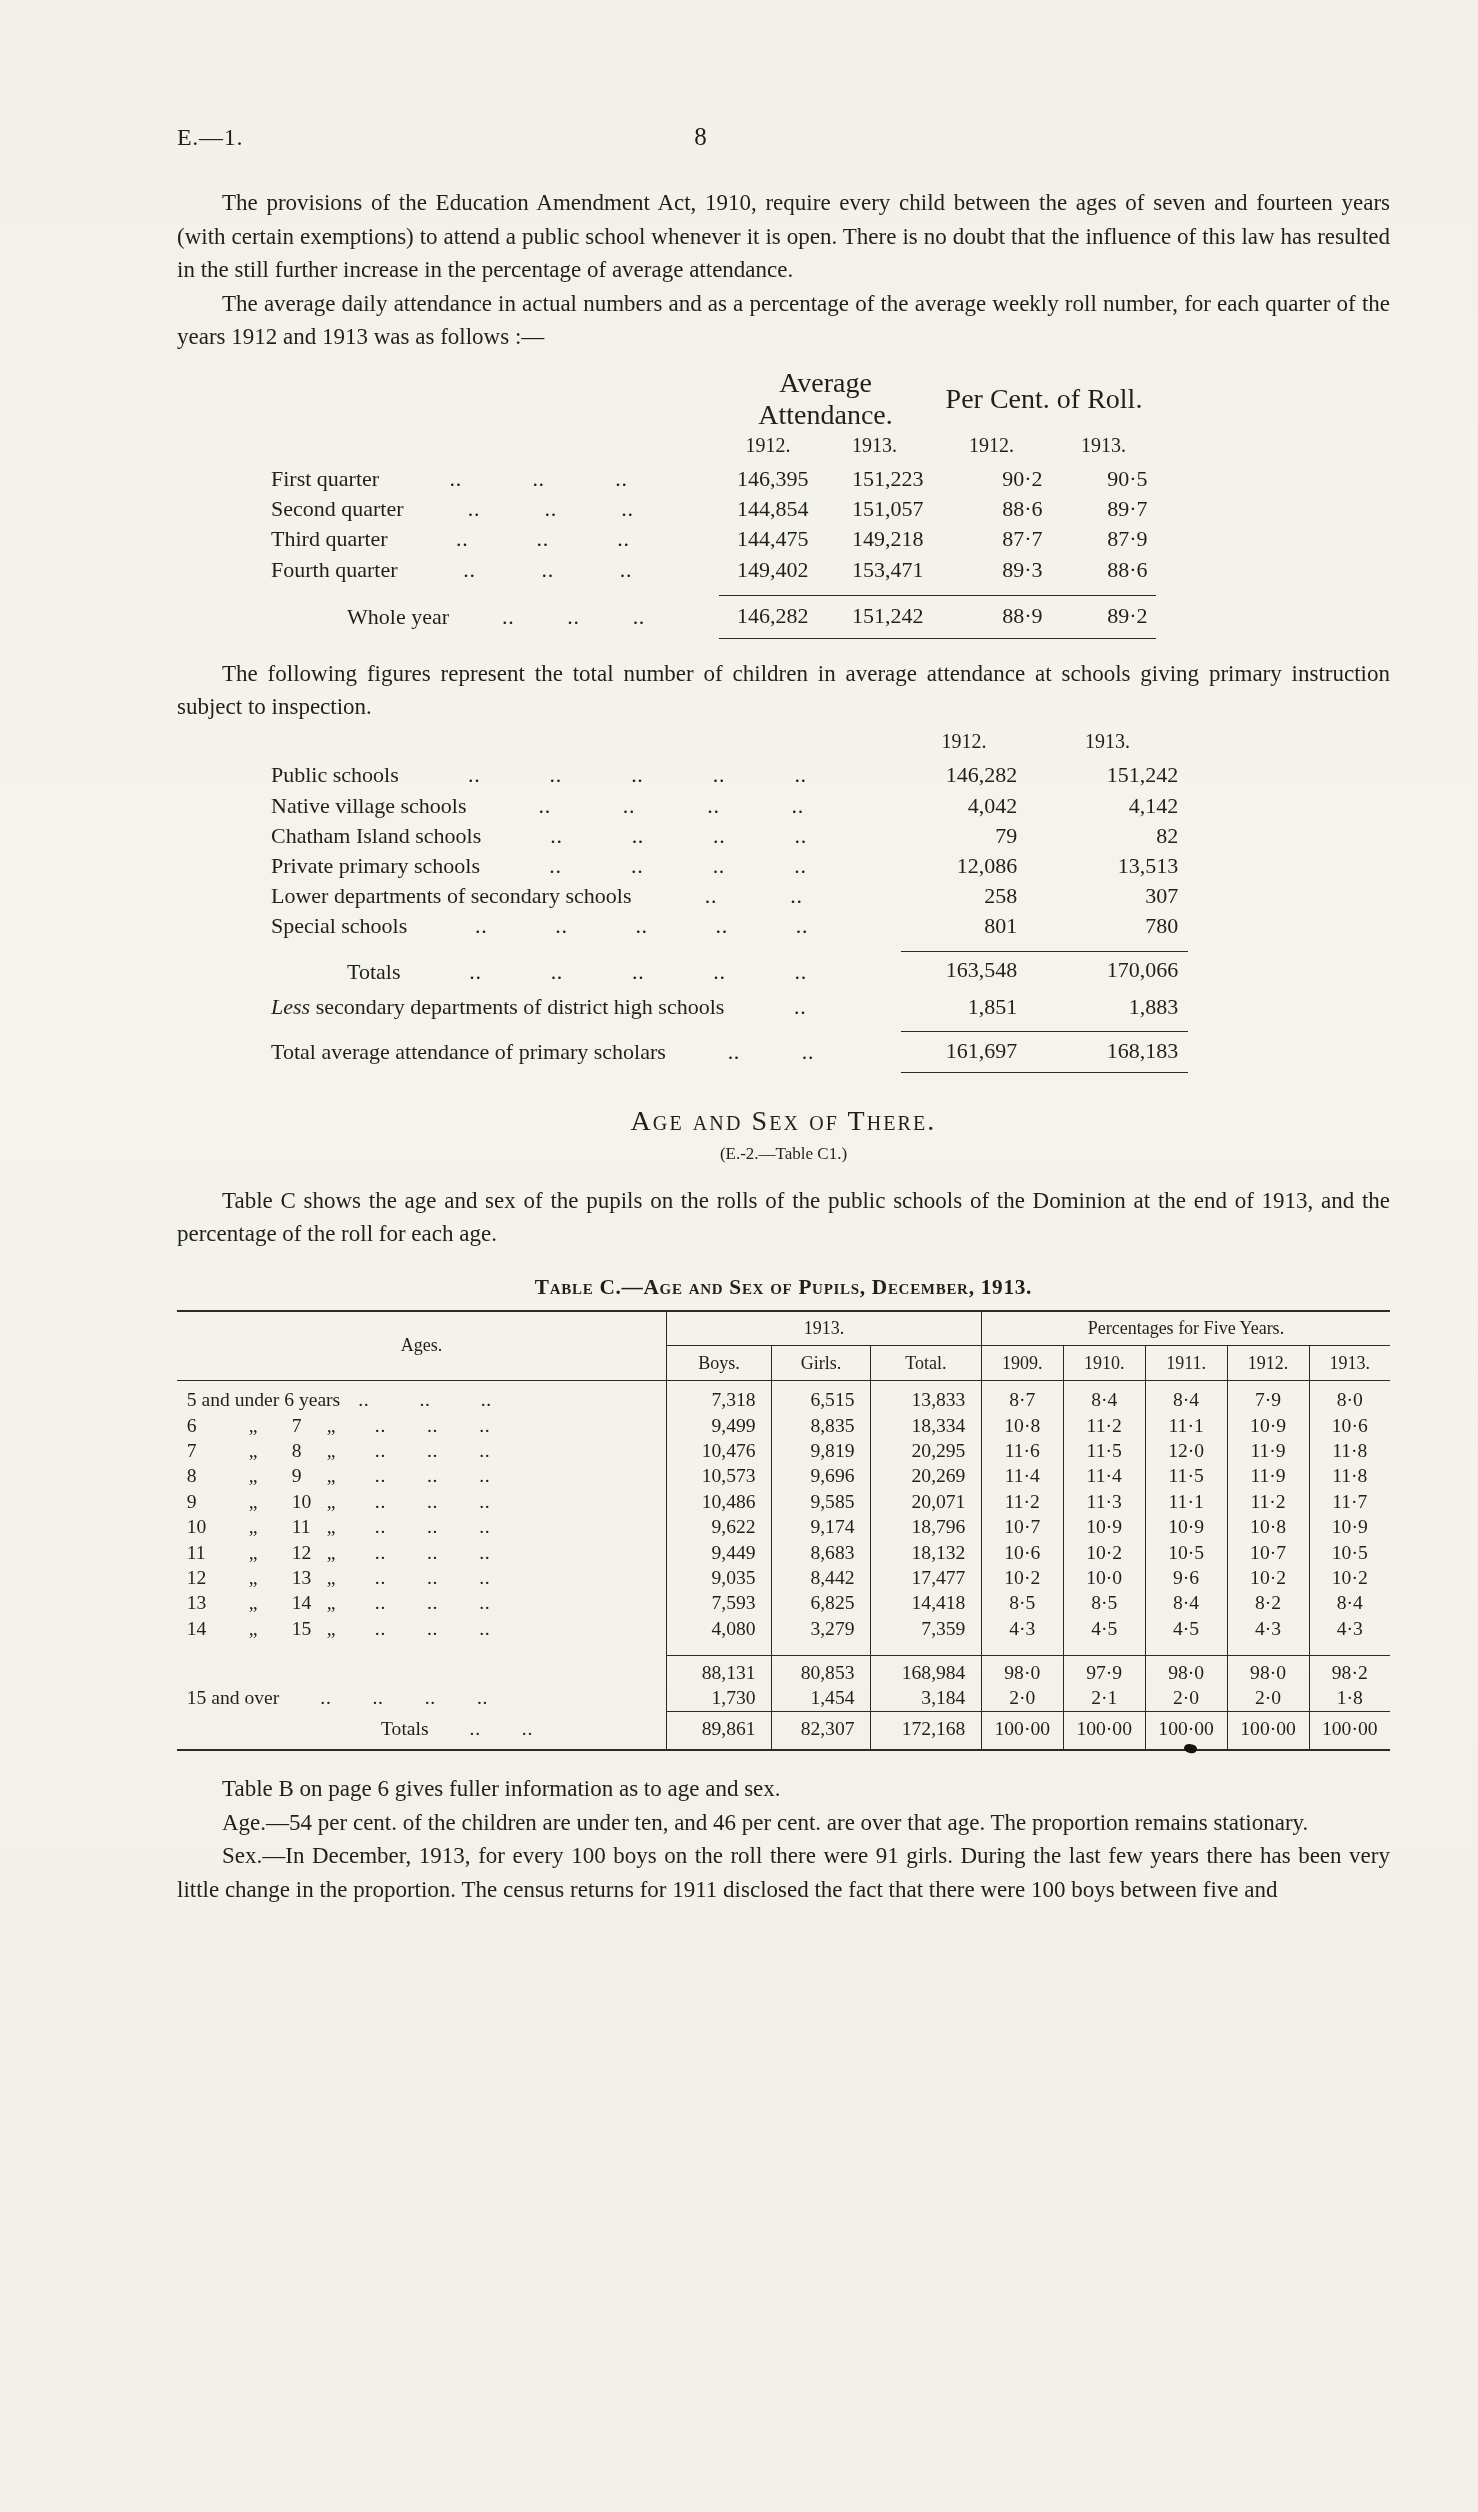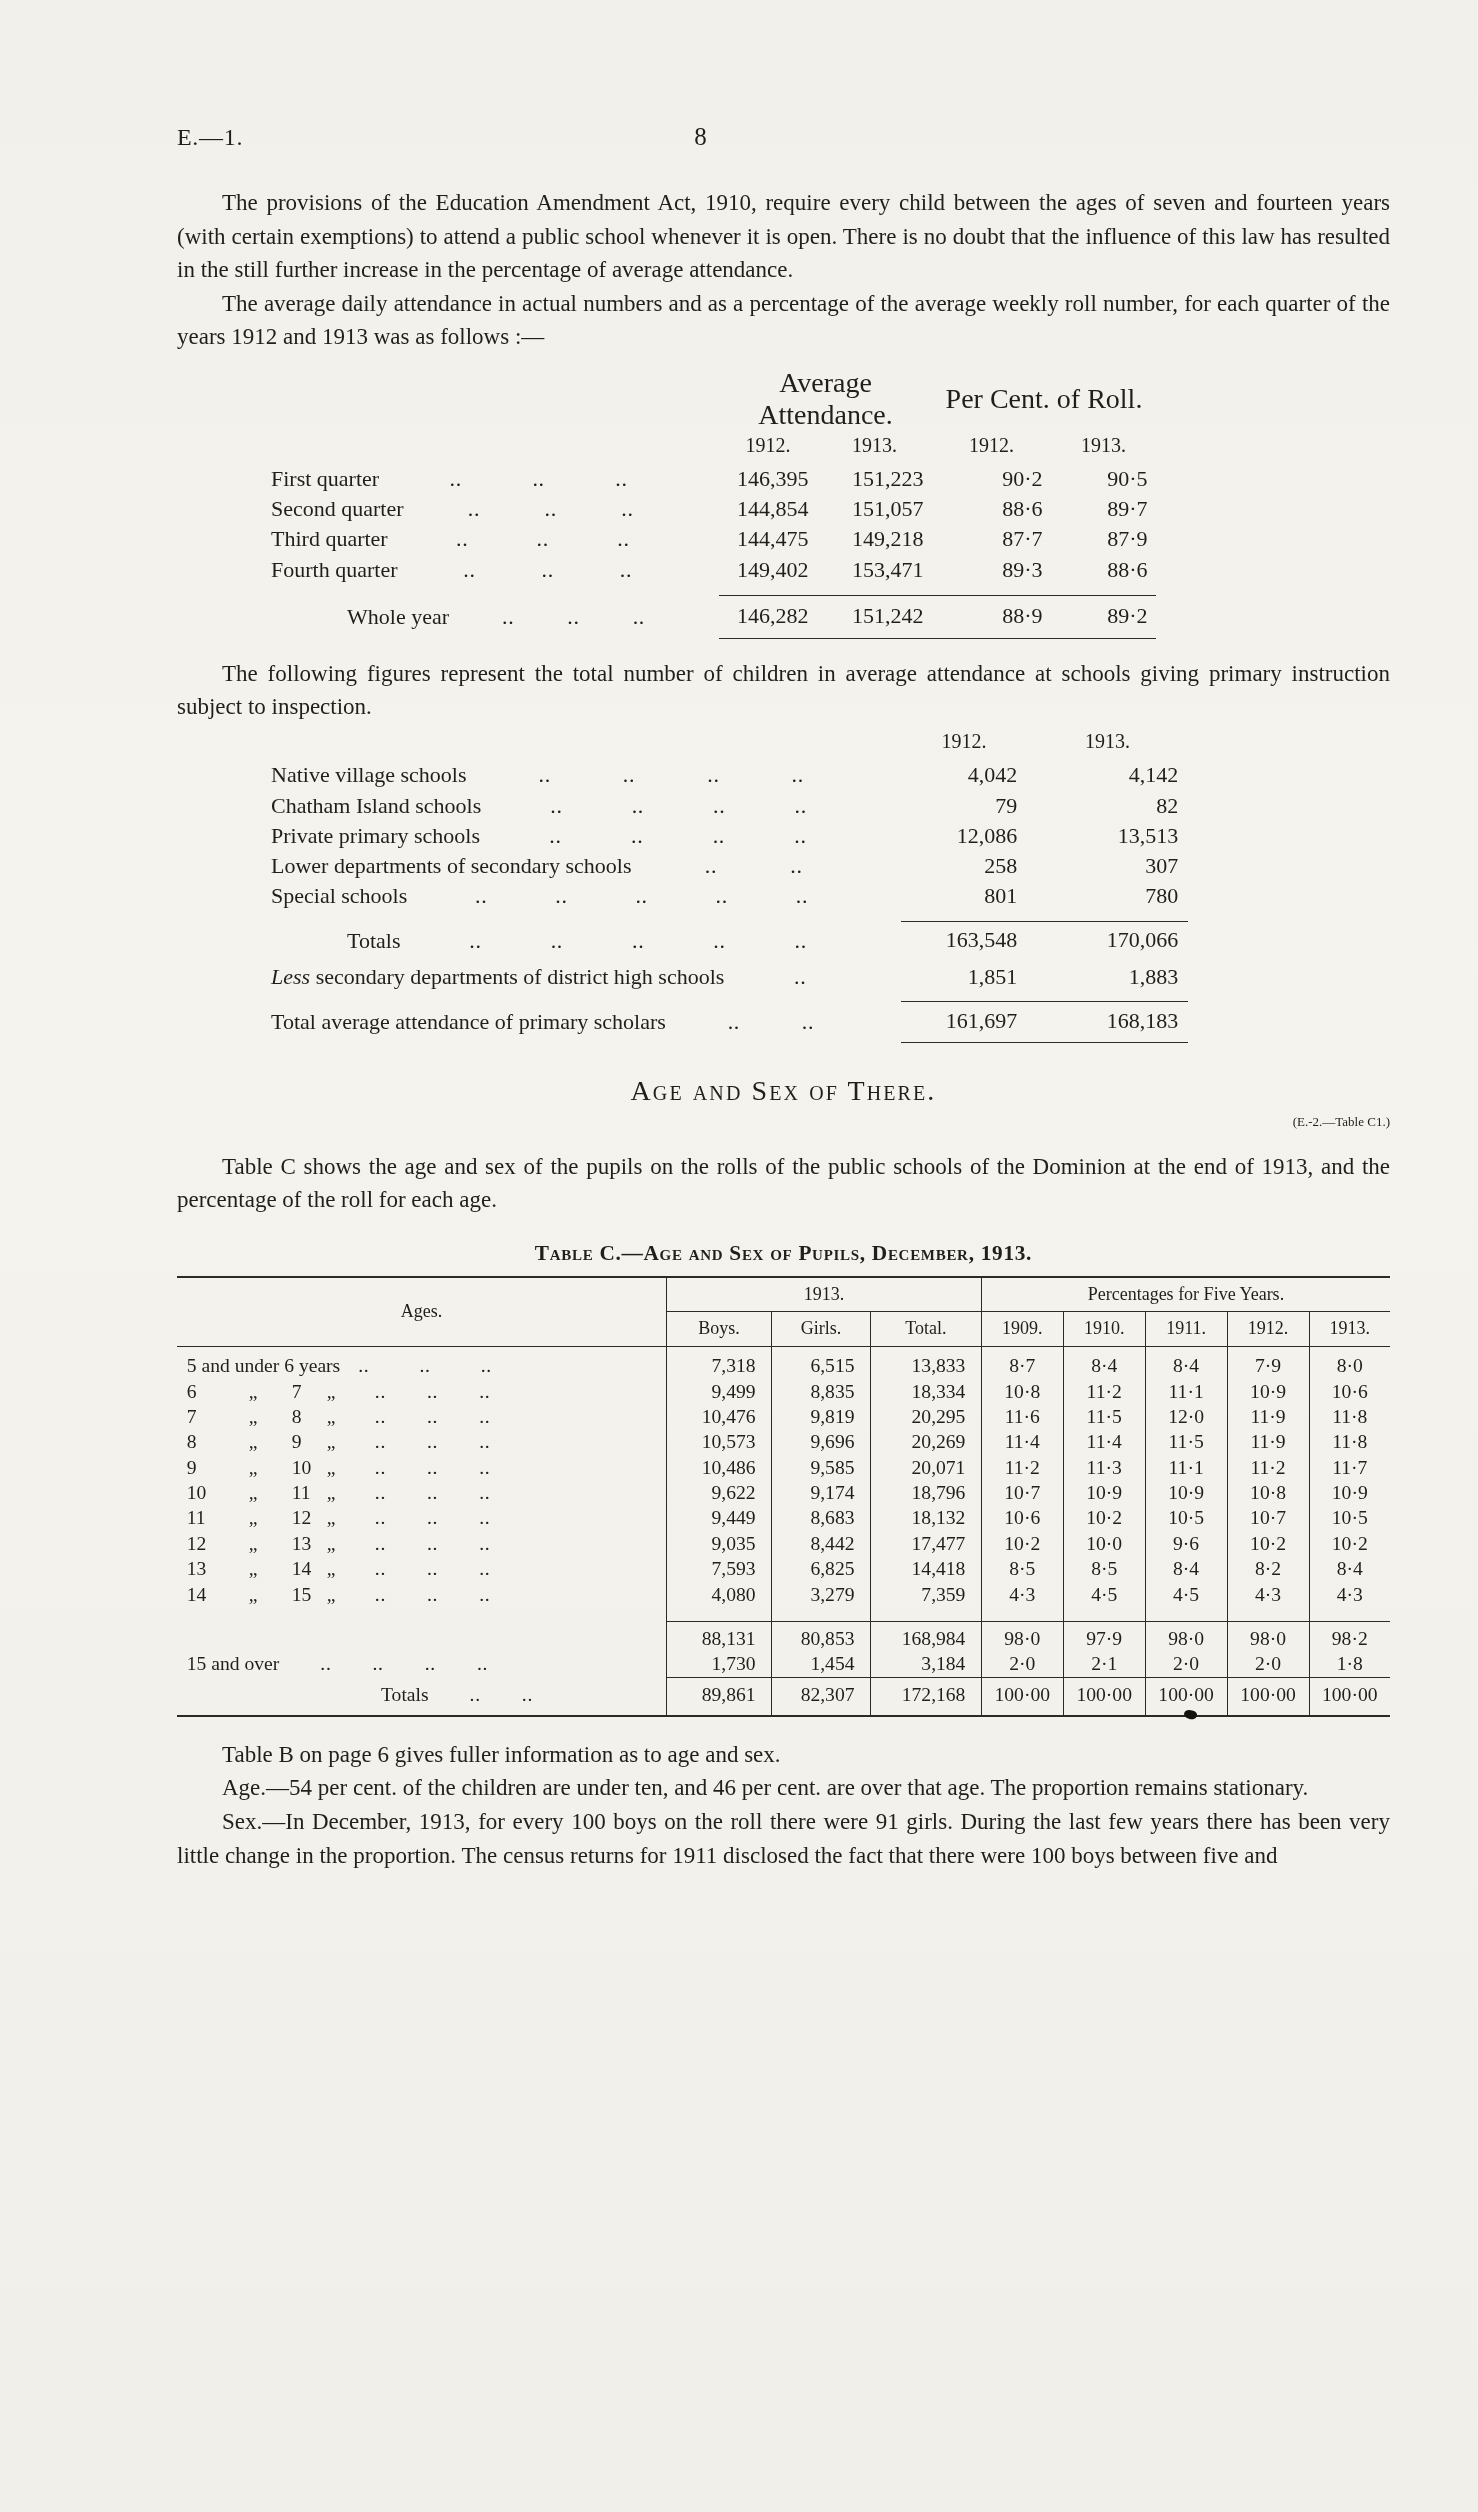--- a/index.html
+++ b/index.html
@@ -44,21 +44,21 @@
   .ptable th{font-weight:normal;font-size:20px;text-align:center;padding-bottom:7px}
   .ptable td.v{text-align:right;padding:2.1px 9.8px 2.1px 0}
   .ptable td.lbl{padding:2.1px 25px 2.1px 0}
   .ptable tr.sp td{height:9.8px}
   .ptable .rt{border-top:1.7px solid #2b2a24}
   .ptable .rb{border-bottom:1.7px solid #2b2a24}
   .ptable td.tot{padding-top:5.6px;padding-bottom:8.4px}
 
   
   .secheading{font-variant:small-caps;text-align:center;font-size:28px;letter-spacing:2.1px;margin:32px 0 7px;font-weight:normal}
-  .subheading{text-align:right;font-size:13px;margin:0 0 19.6px}
+  .subheading{text-align:center;font-size:17px;margin:0 0 19.6px}
   .ctitle{font-variant:small-caps;text-align:center;font-size:21.3px;letter-spacing:0.7px;margin:24px 0 0;font-weight:bold}
 
   
   .ctable{border-collapse:collapse;width:1213px;margin-top:9.8px;font-size:19.6px;
           border-top:2.1px solid #2b2a24;border-bottom:2.1px solid #2b2a24}
   .ctable th{font-weight:normal;font-size:18px;text-align:center;padding:6.3px 2.8px}
   .ctable .bl{border-left:1.4px solid #2b2a24}
   .ctable .hb{border-bottom:1.4px solid #2b2a24}
   .ctable td{padding:1.7px 0}
   .ctable td.num{text-align:right;padding-right:15.4px}
@@ -216,20 +216,36 @@
       <tr>
         <td></td>
         <th>1912.</th>
         <th>1913.</th>
       </tr>
     </thead>
     <tbody>
       <tr>
         <td class="lbl">
             <div class="lf">
+              <span>Public schools</span>
+              <span class="leader">
+                <span>..</span>
+                <span>..</span>
+                <span>..</span>
+                <span>..</span>
+                <span>..</span>
+              </span>
+            </div>
+          </td>
+        <td class="v">146,282</td>
+        <td class="v">151,242</td>
+      </tr>
+      <tr>
+        <td class="lbl">
+            <div class="lf">
               <span>Native village schools</span>
               <span class="leader">
                 <span>..</span>
                 <span>..</span>
                 <span>..</span>
                 <span>..</span>
               </span>
             </div>
           </td>
         <td class="v">4,042</td>

